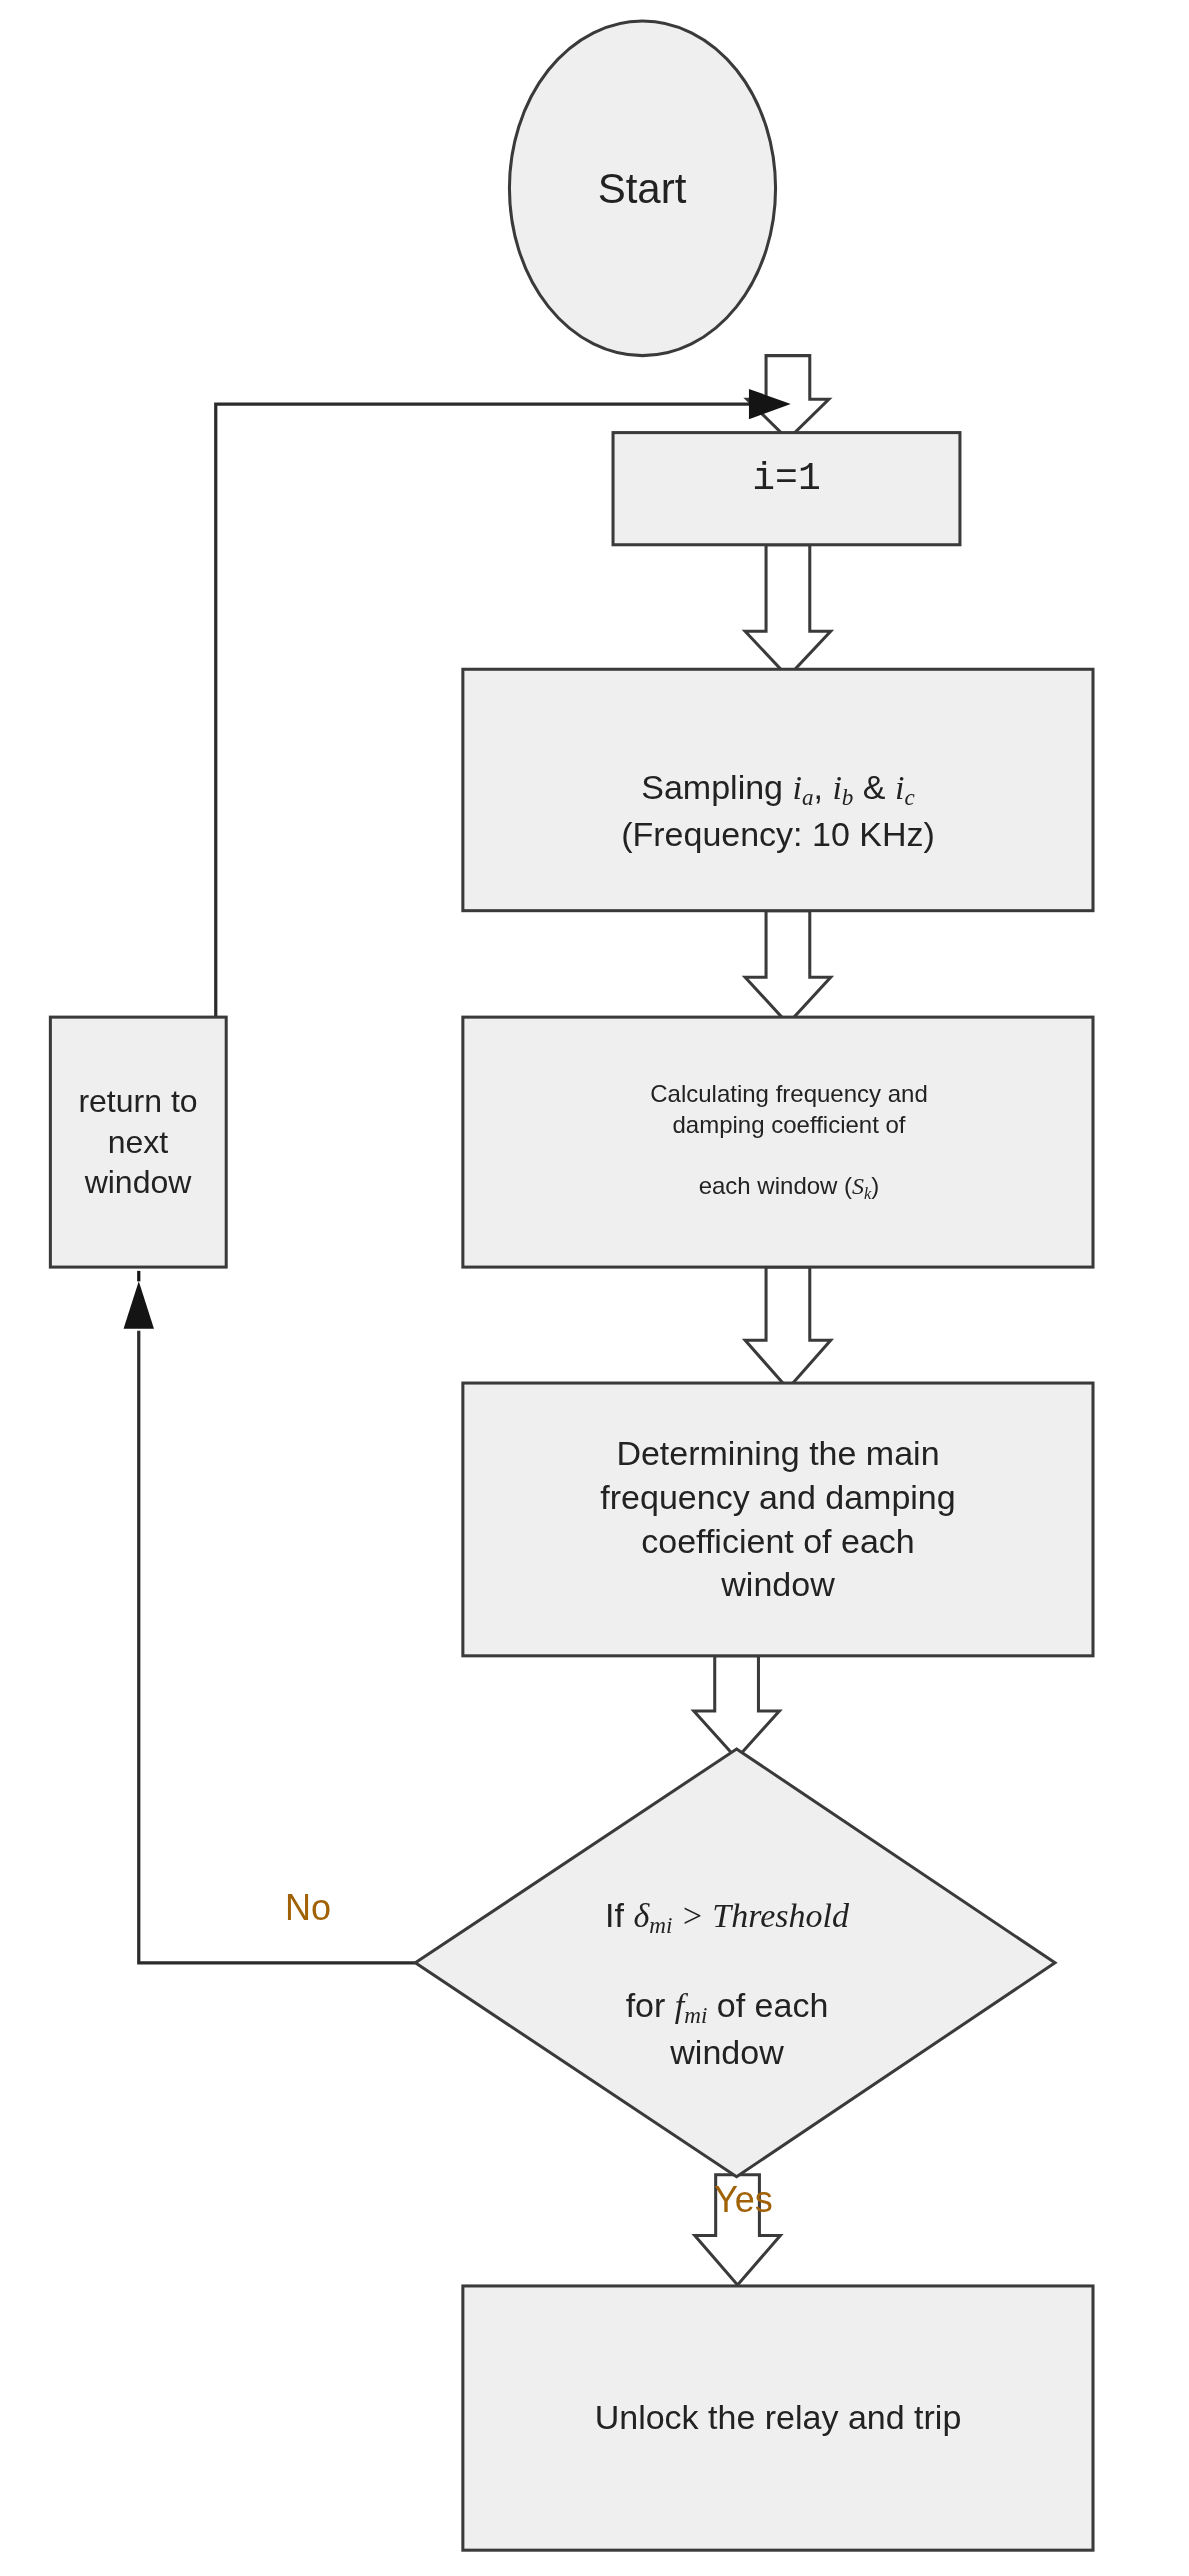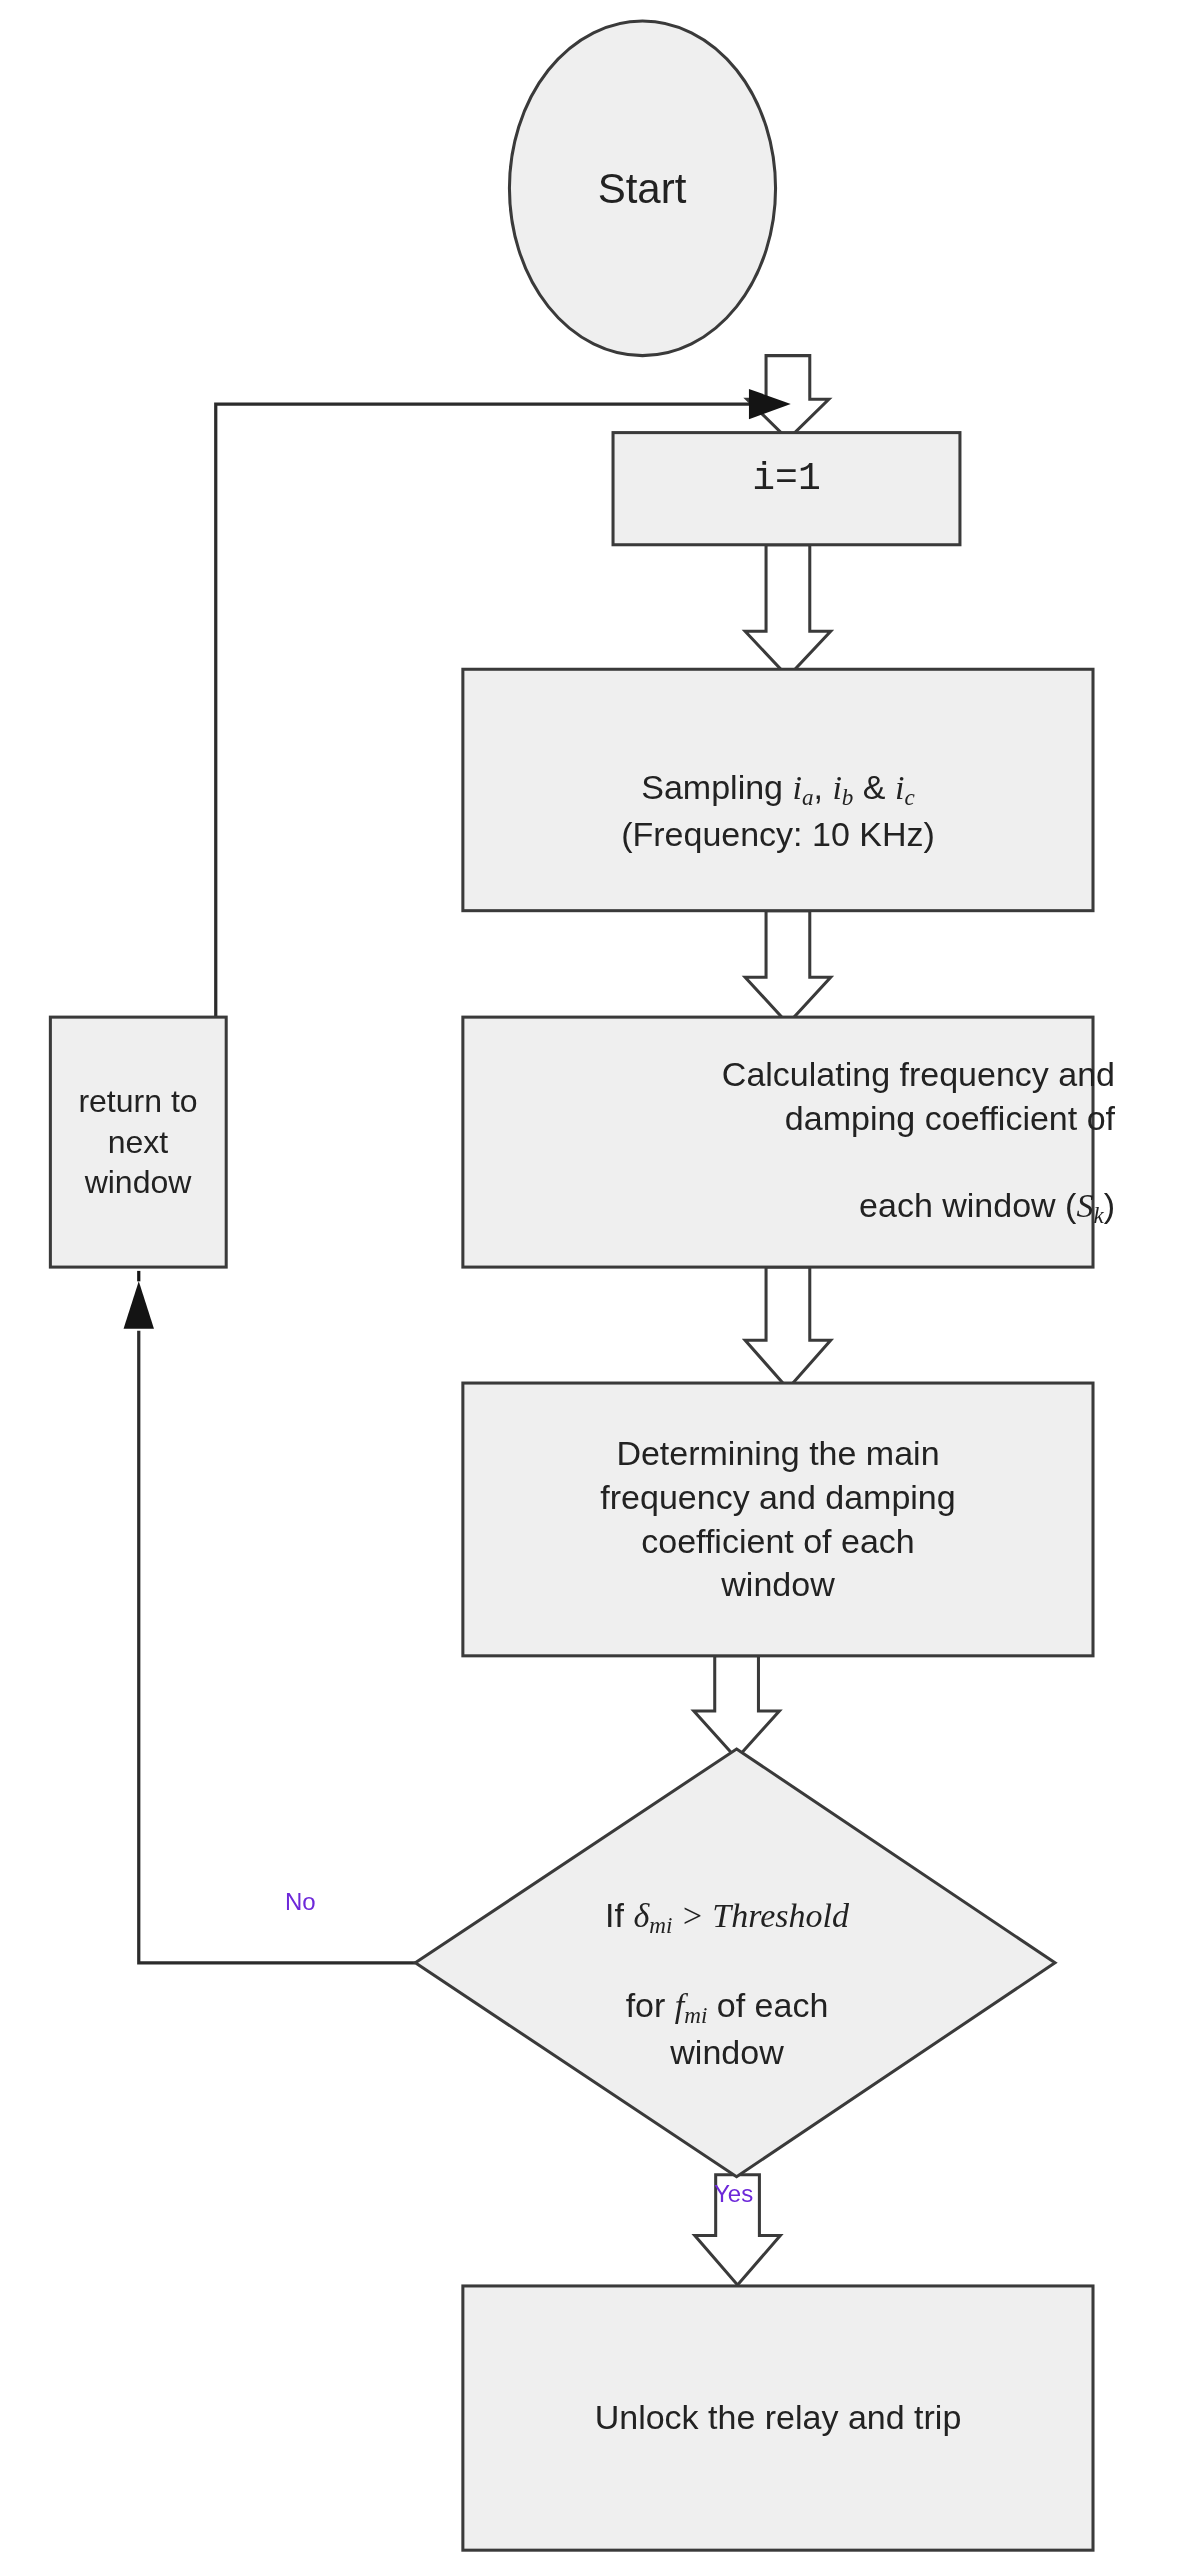--- a/index.html
+++ b/index.html
@@ -30,22 +30,22 @@
     align-items: center;
     justify-content: center;
     text-align: center;
     color: #222222;
     line-height: 1.28;
     white-space: pre-line;
     pointer-events: none;
   }
   .edge-label {
     position: absolute;
-    color: #6d28d9;
-    font-size: 24px;
+    color: #a16207;
+    font-size: 36px;
     line-height: 1;
   }
   .mi { font-style: italic; font-family: "Liberation Serif", serif; }
   .mi sub, .sub { font-size: 0.68em; vertical-align: -0.28em; font-style: italic; }
 </style>
 </head>
 <body>
 
 <div id="canvas">
 
@@ -110,21 +110,21 @@
 
   <div class="node-text" style="left:613px; top:433px; width:347px; height:92px; font-size:38px;font-family:Liberation Mono, monospace;">i=1</div>
 
   <div class="node-text" style="left:463px; top:669px; width:630px; height:241px; font-size:34px; flex-direction:column;">
     <div>
       <span>Sampling </span><span class="mi"><span>i</span><span class="sub">a</span></span><span>, </span><span class="mi"><span>i</span><span class="sub">b</span></span><span> &amp; </span><span class="mi"><span>i</span><span class="sub">c</span></span>
     </div>
     <div>(Frequency: 10 KHz)</div>
   </div>
 
-  <div class="node-text" style="left:463px; top:1017px; width:652px; height:250px; font-size:34px; flex-direction:column;align-items:flex-end;">
+  <div class="node-text" style="left:463px; top:1017px; width:652px; height:250px; font-size:24px; flex-direction:column;">
     <div>Calculating frequency and</div>
     <div>damping coefficient of</div>
     <div>
       <span>each window (</span><span class="mi"><span>S</span><span class="sub">k</span></span><span>)</span>
     </div>
   </div>
 
   <div class="node-text" style="left:463px; top:1383px; width:630px; height:273px; font-size:34px;">Determining the main
 frequency and damping
 coefficient of each

